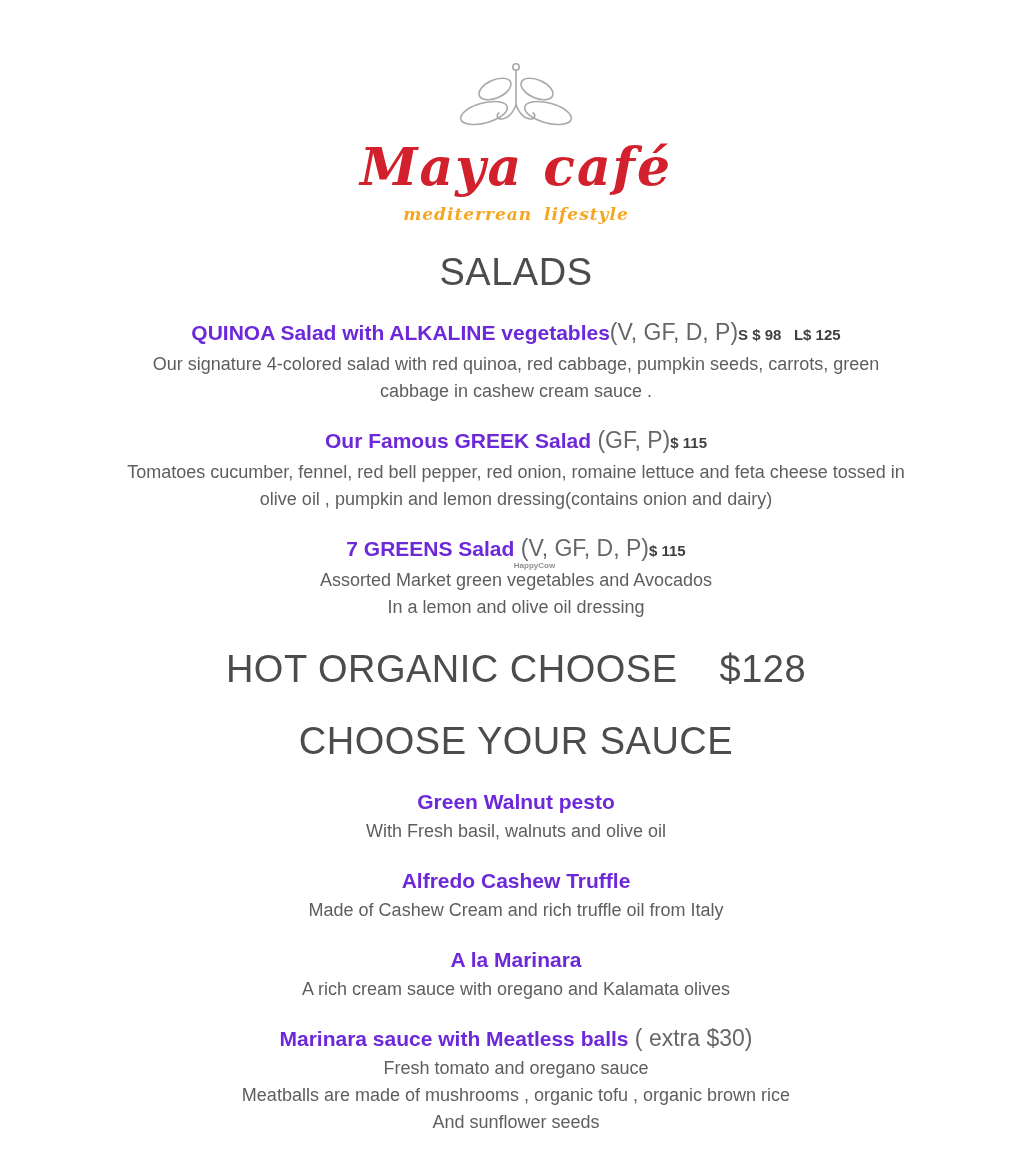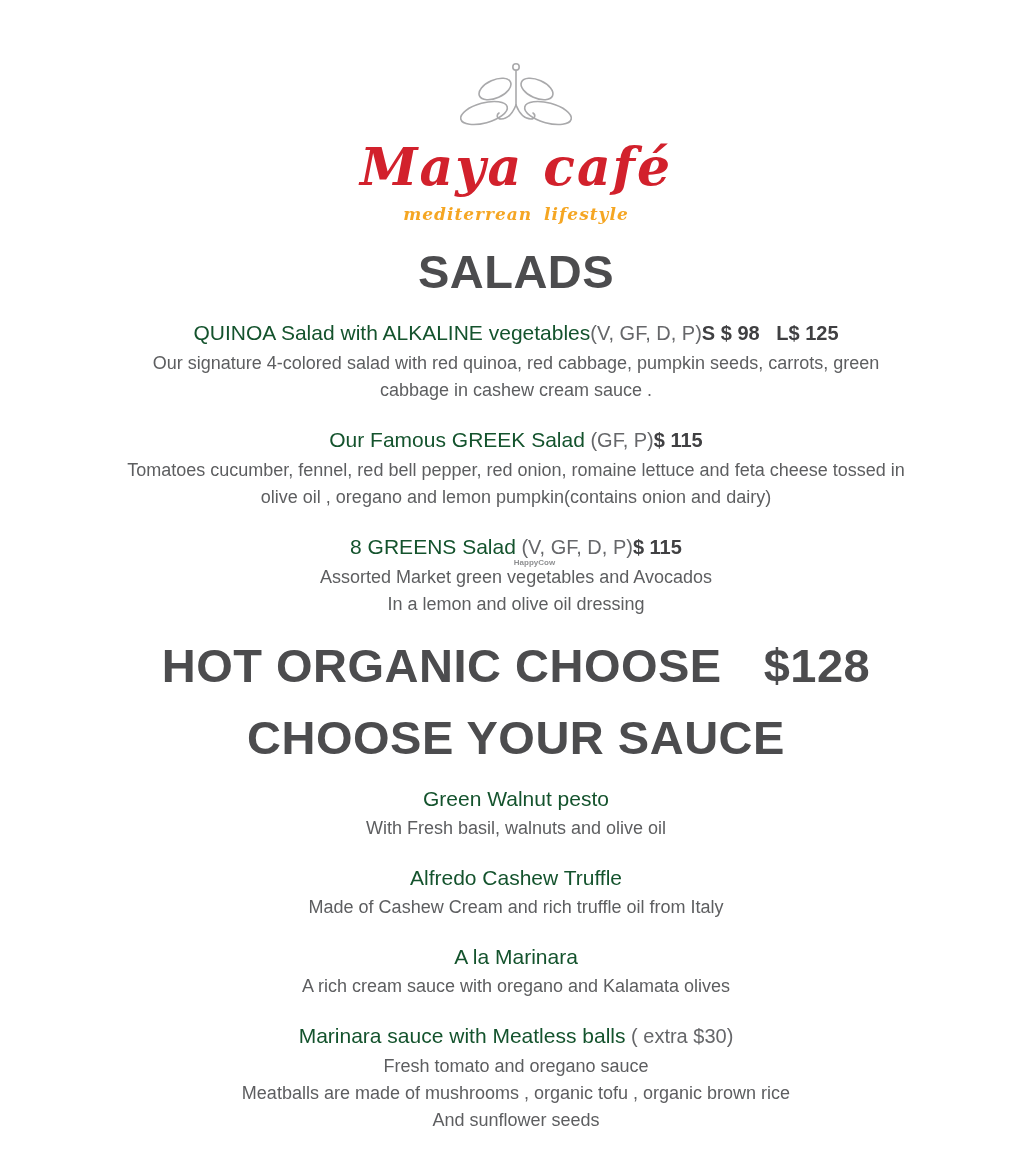--- a/index.html
+++ b/index.html
@@ -50,54 +50,54 @@
     font-style: italic;
     font-weight: 700;
     font-size: 17px;
     color: #f5a623;
     letter-spacing: 1px;
     word-spacing: 5px;
     margin-top: 8px;
   }
   
   .section-heading {
-    font-size: 47px;
-    font-weight: 700;
+    font-size: 38px;
+    font-weight: 400;
     color: #4c4c4e;
     line-height: 48px;
     letter-spacing: 0.5px;
     margin: 24px 0 24px;
     white-space: pre-wrap;
   }
   .section-heading .heading-price {
     margin-left: 42px;
   }
   
   .menu-item {
     margin-bottom: 23px;
   }
   .item-title-line {
     font-size: 21px;
     line-height: 25px;
     white-space: pre-wrap;
     margin-bottom: 4px;
   }
   .item-name {
-    color: #14532d;
-    font-weight: 400;
+    color: #6d28d9;
+    font-weight: 700;
   }
   .item-tags {
     color: #66676a;
     font-weight: 400;
-    font-size: 20px;
+    font-size: 23px;
   }
   .item-price {
     color: #404042;
     font-weight: 700;
-    font-size: 20px;
+    font-size: 15px;
   }
   .item-desc {
     font-size: 18px;
     line-height: 27px;
     color: #5d5e60;
     position: relative;
     white-space: pre-wrap;
   }
   .item-desc .it {
   }
@@ -137,24 +137,24 @@
   <main id="menu-root">
       <div class="section-heading"><span>SALADS</span></div>
       <div class="menu-item">
         <div class="item-title-line"><span class="item-name">QUINOA Salad with ALKALINE vegetables</span><span class="item-tags">(V, GF, D, P)</span><span class="item-price">S $ 98   L$ 125</span></div>
         <div class="item-desc"><span>Our signature 4-colored salad with red quinoa, red cabbage, pumpkin seeds, carrots, green</span></div>
         <div class="item-desc"><span>cabbage in cashew cream sauce .</span></div>
       </div>
       <div class="menu-item">
         <div class="item-title-line"><span class="item-name">Our Famous GREEK Salad</span><span class="item-tags"> (GF, P)</span><span class="item-price">$ 115</span></div>
         <div class="item-desc"><span>Tomatoes cucumber, fennel, red bell pepper, red onion, romaine lettuce and feta cheese tossed in</span></div>
-        <div class="item-desc"><span>olive oil , oregano and lemon pumpkin(</span><span class="it">contains onion and dairy</span><span>)</span></div>
+        <div class="item-desc"><span>olive oil , pumpkin and lemon dressing(</span><span class="it">contains onion and dairy</span><span>)</span></div>
       </div>
       <div class="menu-item">
-        <div class="item-title-line"><span class="item-name">8 GREENS Salad</span><span class="item-tags"> (V, GF, D, P)</span><span class="item-price">$ 115</span></div>
+        <div class="item-title-line"><span class="item-name">7 GREENS Salad</span><span class="item-tags"> (V, GF, D, P)</span><span class="item-price">$ 115</span></div>
         <div class="item-desc"><span>Assorted Market green vegetables and Avocados</span><span class="watermark">HappyCow</span></div>
         <div class="item-desc"><span>In a lemon and olive oil dressing</span></div>
       </div>
       <div class="section-heading"><span>HOT ORGANIC CHOOSE</span><span class="heading-price">$128</span></div>
       <div class="section-heading"><span>CHOOSE YOUR SAUCE</span></div>
       <div class="menu-item">
         <div class="item-title-line"><span class="item-name">Green Walnut pesto</span></div>
         <div class="item-desc"><span>With Fresh basil, walnuts and olive oil</span></div>
       </div>
       <div class="menu-item">

